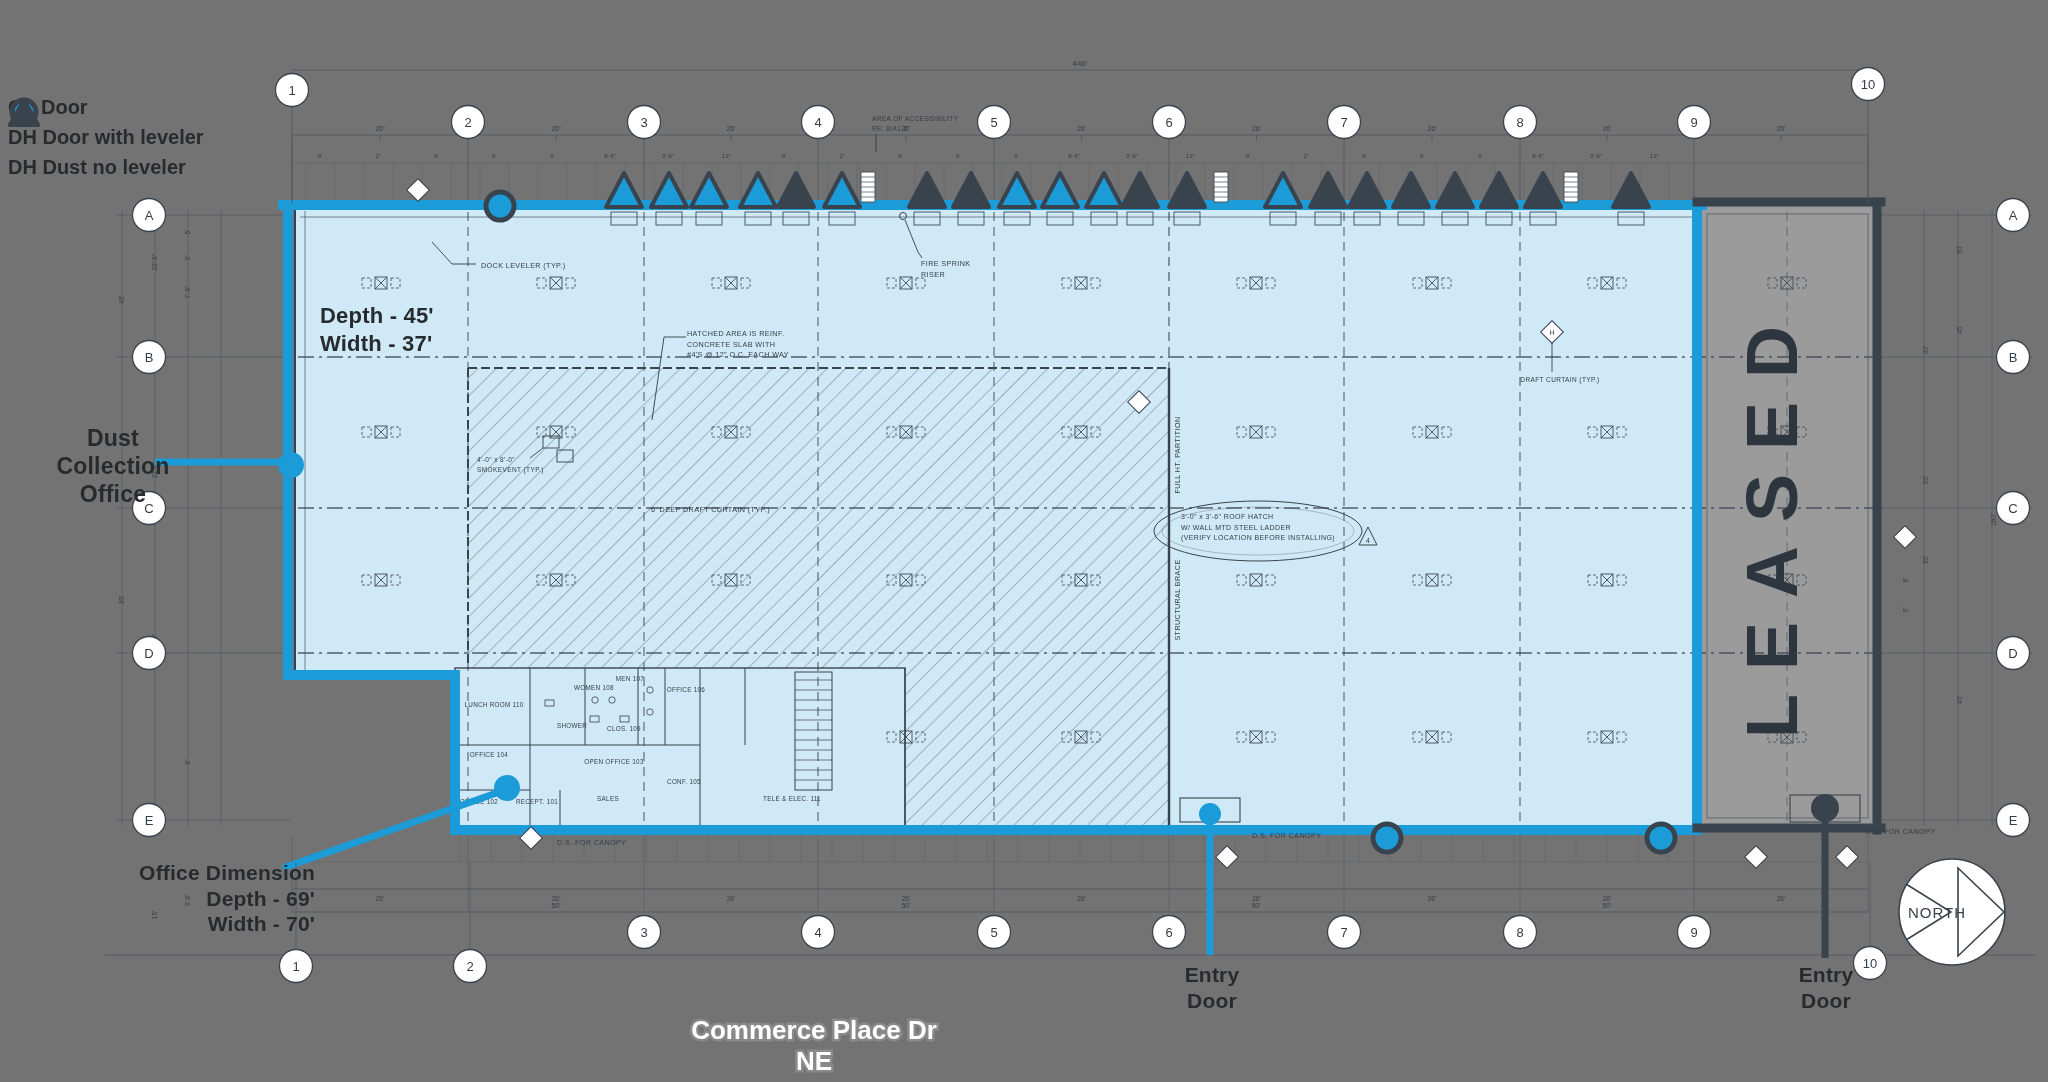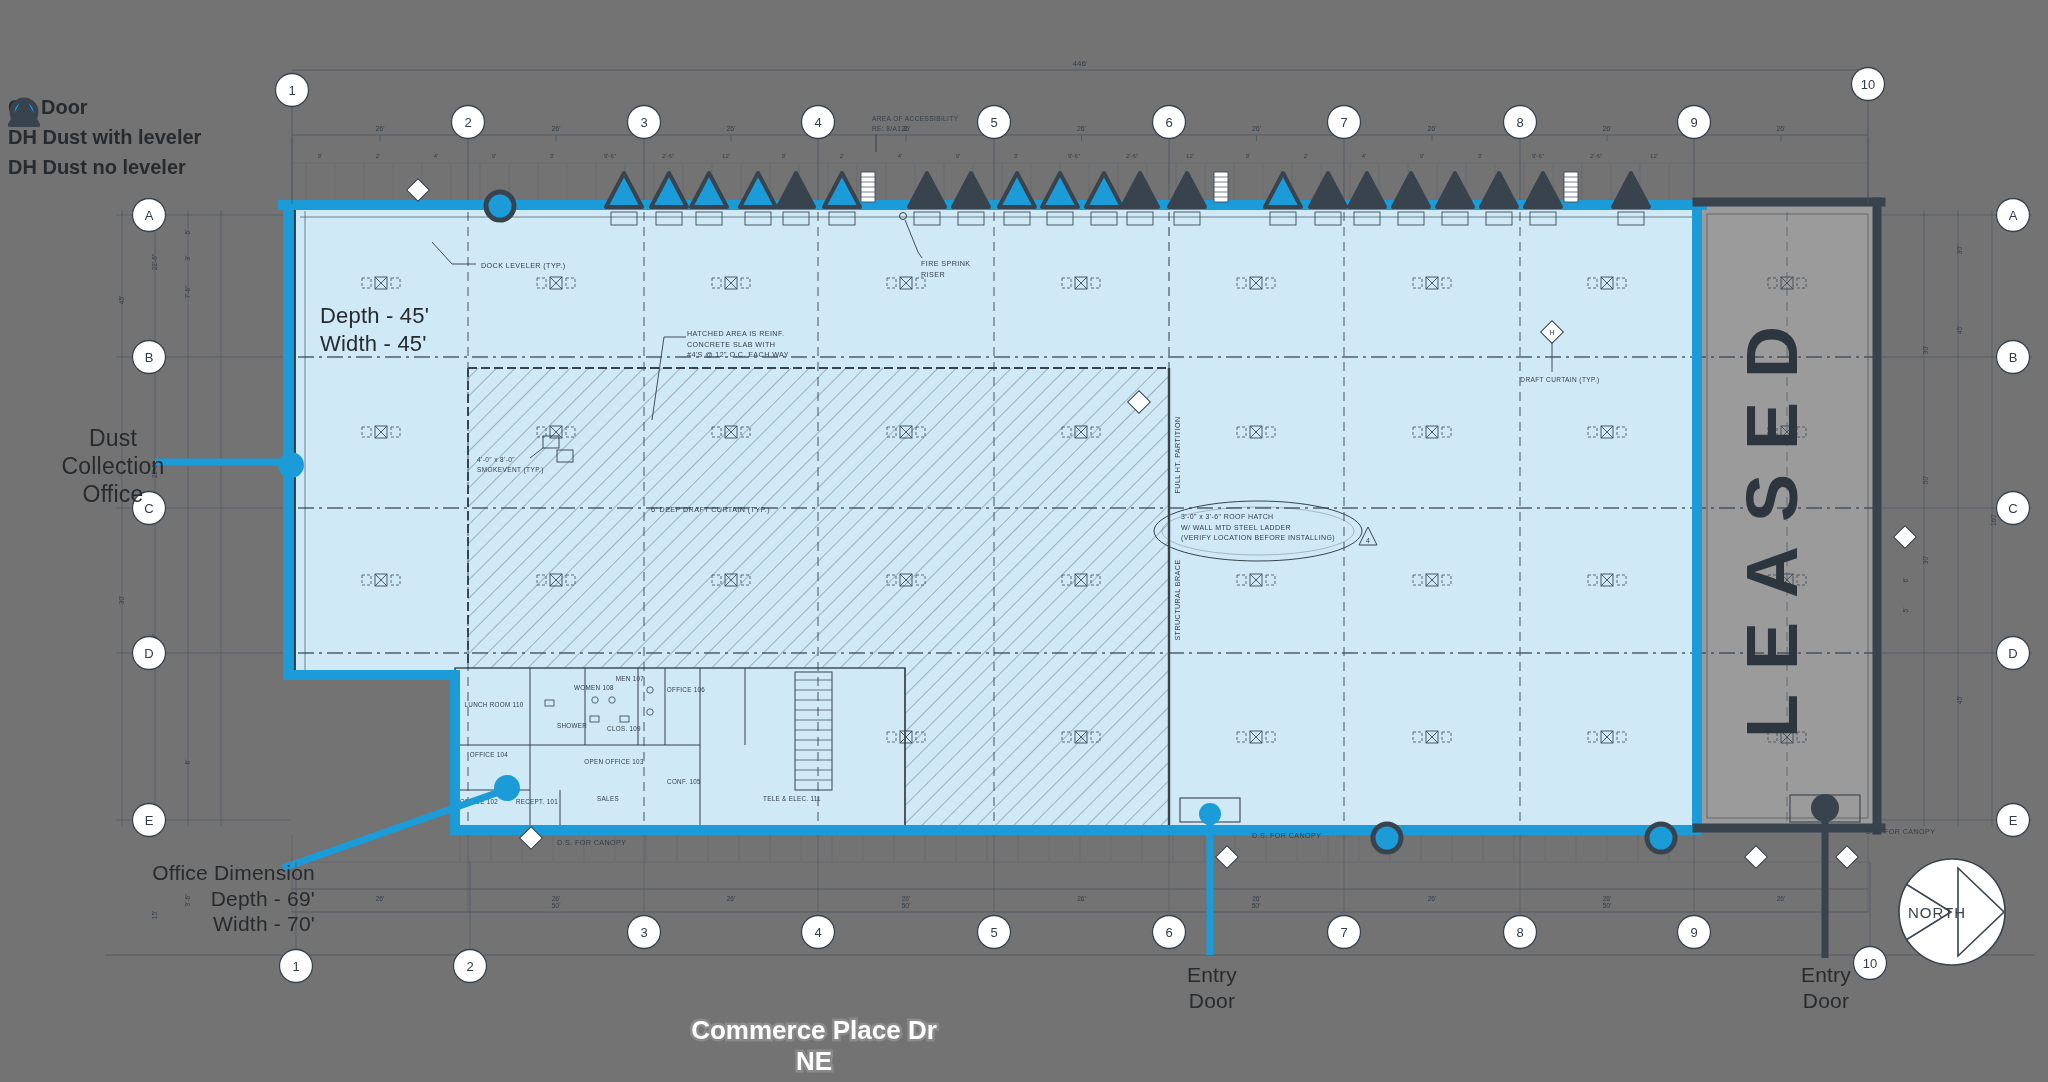--- a/index.html
+++ b/index.html
@@ -1,20 +1,20 @@
 <!DOCTYPE html>
 <html><head>
 <meta charset="utf-8">
 <style>
   html,body{margin:0;padding:0;background:#ffffff;}
   #stage{position:relative;width:2048px;height:1082px;background:#737373;overflow:hidden;
          font-family:"Liberation Sans",sans-serif;padding-left:45px;}
   svg{position:absolute;left:0;top:0;}
   .ov{position:absolute;color:#272b2e;}
-  .big{font-weight:normal;line-height:1.22;letter-spacing:.2px;}
+  .big{font-weight:bold;line-height:1.22;letter-spacing:.2px;}
   #legend{left:8px;top:96px;display:flex;flex-direction:column;gap:7px;}
   .lrow{display:flex;align-items:center;gap:10px;font-size:20px;font-weight:bold;}
   #dust-label{left:30px;top:424px;width:166px;text-align:center;font-size:23px;}
   #areadims-label{left:320px;top:302px;font-size:22px;line-height:1.25;}
   #officedims-label{left:95px;top:860px;width:220px;text-align:right;font-size:21px;}
   #entry1-label{left:1168px;top:962px;width:88px;text-align:center;font-size:21px;}
   #entry2-label{left:1782px;top:962px;width:88px;text-align:center;font-size:21px;}
   #street-label{left:680px;top:1015px;width:268px;text-align:center;font-size:26px;font-weight:bold;
     color:#ffffff;-webkit-text-stroke:5px #8a8a8a;paint-order:stroke fill;
     text-shadow:0 0 2px #8a8a8a,1px 1px 0 #8a8a8a,-1px -1px 0 #8a8a8a,1px -1px 0 #8a8a8a,-1px 1px 0 #8a8a8a;}
@@ -755,39 +755,39 @@
     <div class="lrow">
       <svg width="32" height="32">
         <circle cx="16" cy="16" r="12" fill="#1b9cd8" stroke="#39434e" stroke-width="5"></circle>
         </svg>
       <span>GL Door</span>
     </div>
     <div class="lrow">
       <svg width="32" height="32">
         <polygon points="16,4 30,29 2,29" fill="#1b9cd8" stroke="#39434e" stroke-width="4" stroke-linejoin="round"></polygon>
         </svg>
-      <span>DH Dust with leveler</span>
+      <span>DH Door with leveler</span>
     </div>
     <div class="lrow">
       <svg width="32" height="32">
         <polygon points="16,4 30,29 2,29" fill="#39434e" stroke="#39434e" stroke-width="4" stroke-linejoin="round"></polygon>
         </svg>
       <span>DH Dust no leveler</span>
     </div>
   </div>
 
   <div id="dust-label" class="ov big">
     <div>Dust</div>
     <div>Collection</div>
     <div>Office</div>
   </div>
 
   <div id="areadims-label" class="ov big">
     <div>Depth - 45'</div>
-    <div>Width - 45'</div>
+    <div>Width - 37'</div>
   </div>
 
   <div id="officedims-label" class="ov big">
     <div>Office Dimension</div>
     <div>Depth - 69'</div>
     <div>Width - 70'</div>
   </div>
 
   <div id="entry1-label" class="ov big">
     <div>Entry</div>

